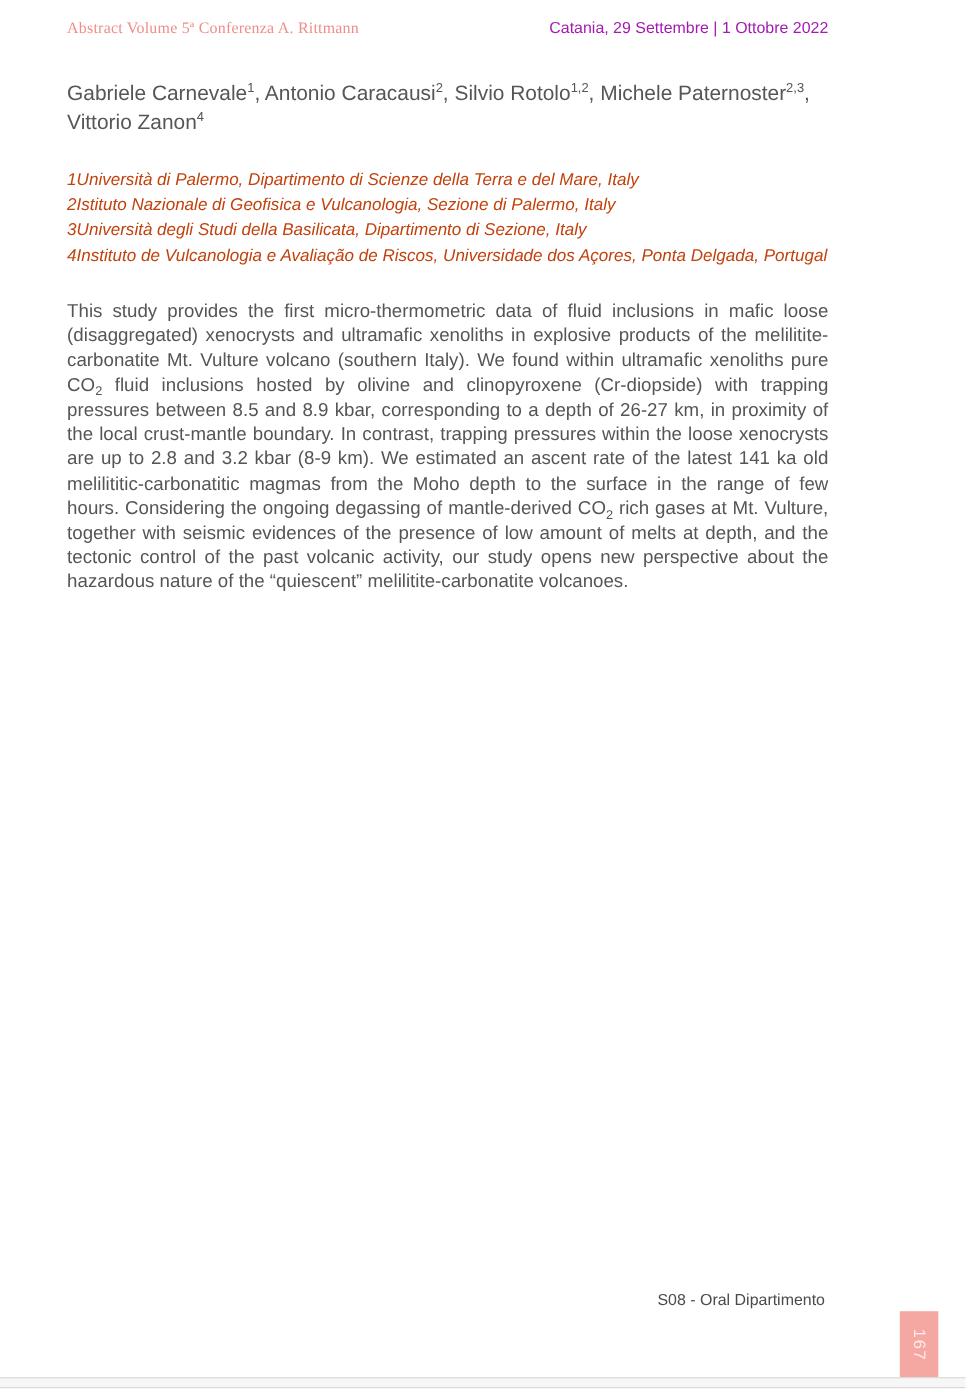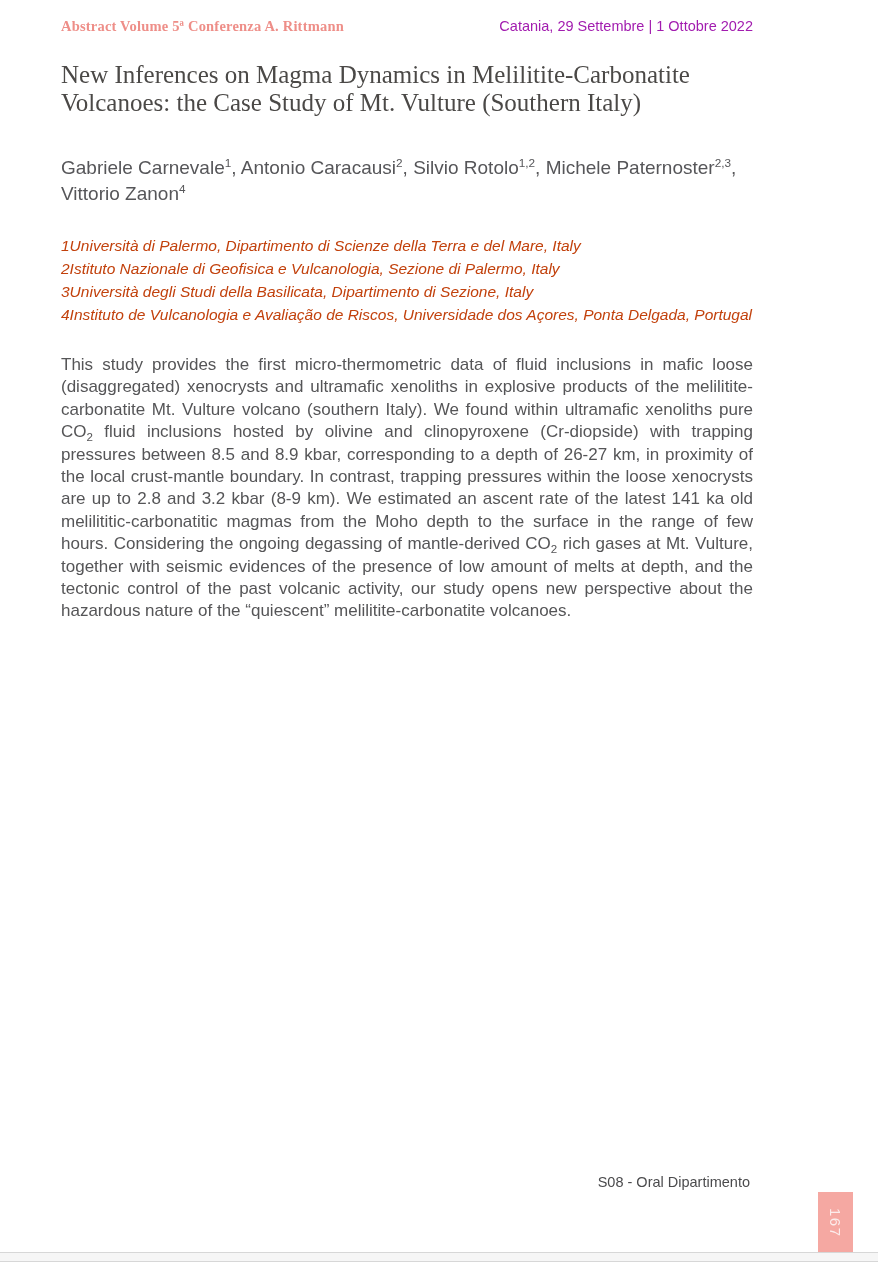--- a/index.html
+++ b/index.html
@@ -24,21 +24,21 @@
   }
   
   .header-row {
     display: flex;
     justify-content: space-between;
     align-items: baseline;
     padding-top: 18px;
   }
   .header-left {
     font-family: "Liberation Serif", serif;
-    font-weight: bold;
+    font-weight: normal;
     font-size: 14.5px;
     color: #ee8e88;
     letter-spacing: 0.2px;
   }
   .header-right {
     font-size: 14.5px;
     color: #a21caf;
   }
   
   .title {
@@ -127,21 +127,20 @@
 
 <div class="page">
 
   <div class="content">
 
     <div class="header-row">
       <span class="header-left">Abstract Volume 5ª Conferenza A. Rittmann</span>
       <span class="header-right">Catania, 29 Settembre | 1 Ottobre 2022</span>
     </div>
 
-    <h1 class="title" style="margin-bottom:0; margin-block-end:0;">New Inferences on Magma Dynamics in Melilitite-Carbonatite Volcanoes: the Case Study of Mt. Vulture (Southern Italy)</h1>
 
     <div class="authors"><span>Gabriele Carnevale<sup>1</sup></span>, <span>Antonio Caracausi<sup>2</sup></span>, <span>Silvio Rotolo<sup>1,2</sup></span>, <span>Michele Paternoster<sup>2,3</sup></span>, <span>Vittorio Zanon<sup>4</sup></span></div>
 
     <div class="affiliations">
         <div>1Università di Palermo, Dipartimento di Scienze della Terra e del Mare, Italy</div>
         <div>2Istituto Nazionale di Geofisica e Vulcanologia, Sezione di Palermo, Italy</div>
         <div>3Università degli Studi della Basilicata, Dipartimento di Sezione, Italy</div>
         <div>4Instituto de Vulcanologia e Avaliação de Riscos, Universidade dos Açores, Ponta Delgada, Portugal</div>
       </div>
 

